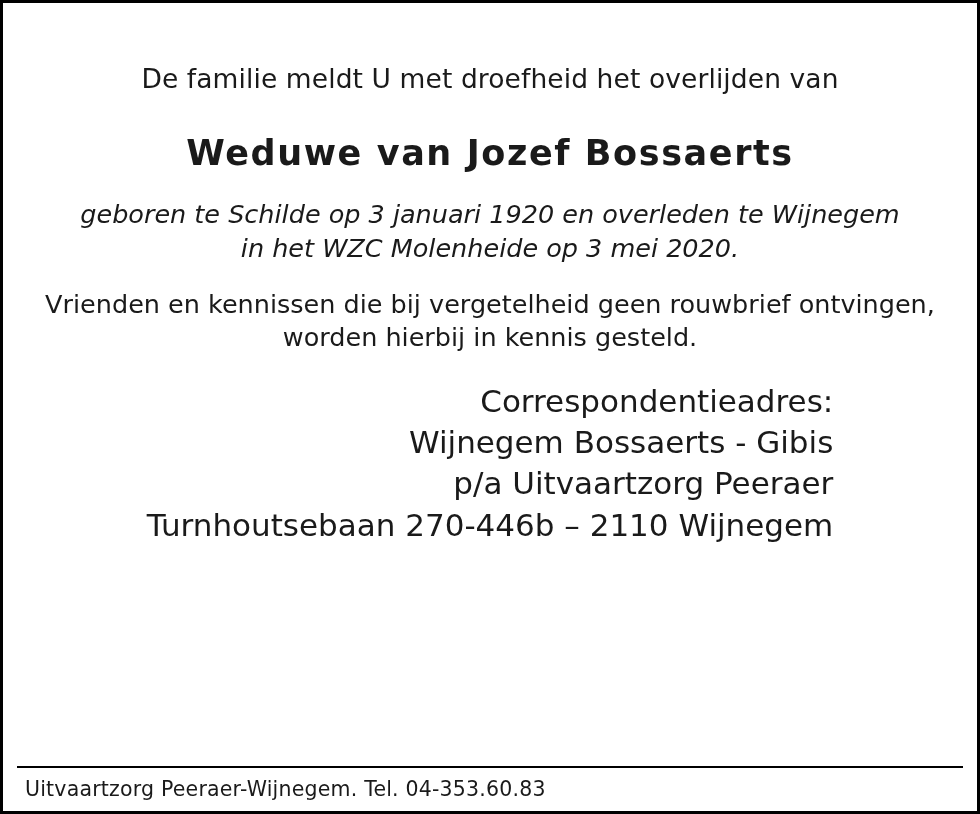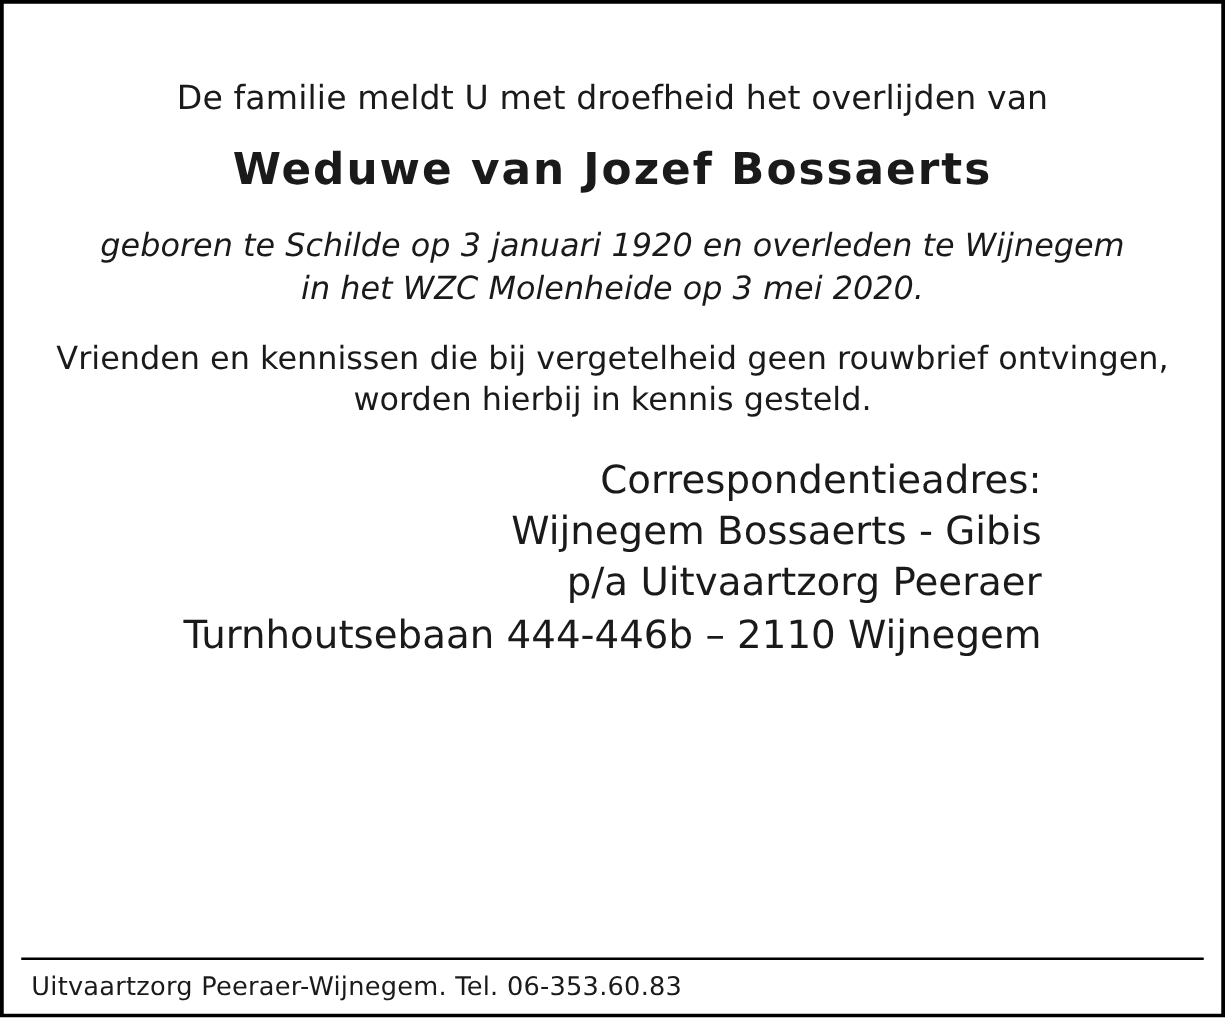--- a/index.html
+++ b/index.html
@@ -31,21 +31,21 @@
     align-items: center;
     justify-content: flex-start;
     padding: 60px 36px 0 36px;
     box-sizing: border-box;
   }
   .intro-line {
     font-size: 26.5px;
     line-height: 1.2;
     text-align: center;
     letter-spacing: 0.1px;
-    margin: 0 0 22px 0;
+    margin: 0 0 39px 0;
   }
   .deceased-name {
     font-size: 54px;
     font-weight: bold;
     line-height: 1.05;
     text-align: center;
     letter-spacing: 0.5px;
     margin: 0 0 14px 0;
   }
   .spouse-line {
@@ -119,24 +119,24 @@
 
     <p class="paragraph birth-death">geboren te Schilde op 3 januari 1920 en overleden te Wijnegem in het WZC Molenheide op 3 mei 2020.</p>
 
 
     <p class="paragraph friends">Vrienden en kennissen die bij vergetelheid geen rouwbrief ontvingen, worden hierbij in kennis gesteld.</p>
 
     <div class="address-block">
       <p class="addr-line">Correspondentieadres:</p>
       <p class="addr-line">Wijnegem Bossaerts - Gibis</p>
       <p class="addr-line">p/a Uitvaartzorg Peeraer</p>
-      <p class="addr-line">Turnhoutsebaan 444-446b – 2110 Wijnegem</p>
+      <p class="addr-line">Turnhoutsebaan 270-446b – 2110 Wijnegem</p>
     </div>
 
   </div>
 
   <hr class="footer-rule">
 
   <div class="notice-footer">
-    <span class="footer-left">Uitvaartzorg Peeraer-Wijnegem. Tel. 06-353.60.83</span>
+    <span class="footer-left">Uitvaartzorg Peeraer-Wijnegem. Tel. 04-353.60.83</span>
   </div>
 
 </div>
 
 </body></html>

